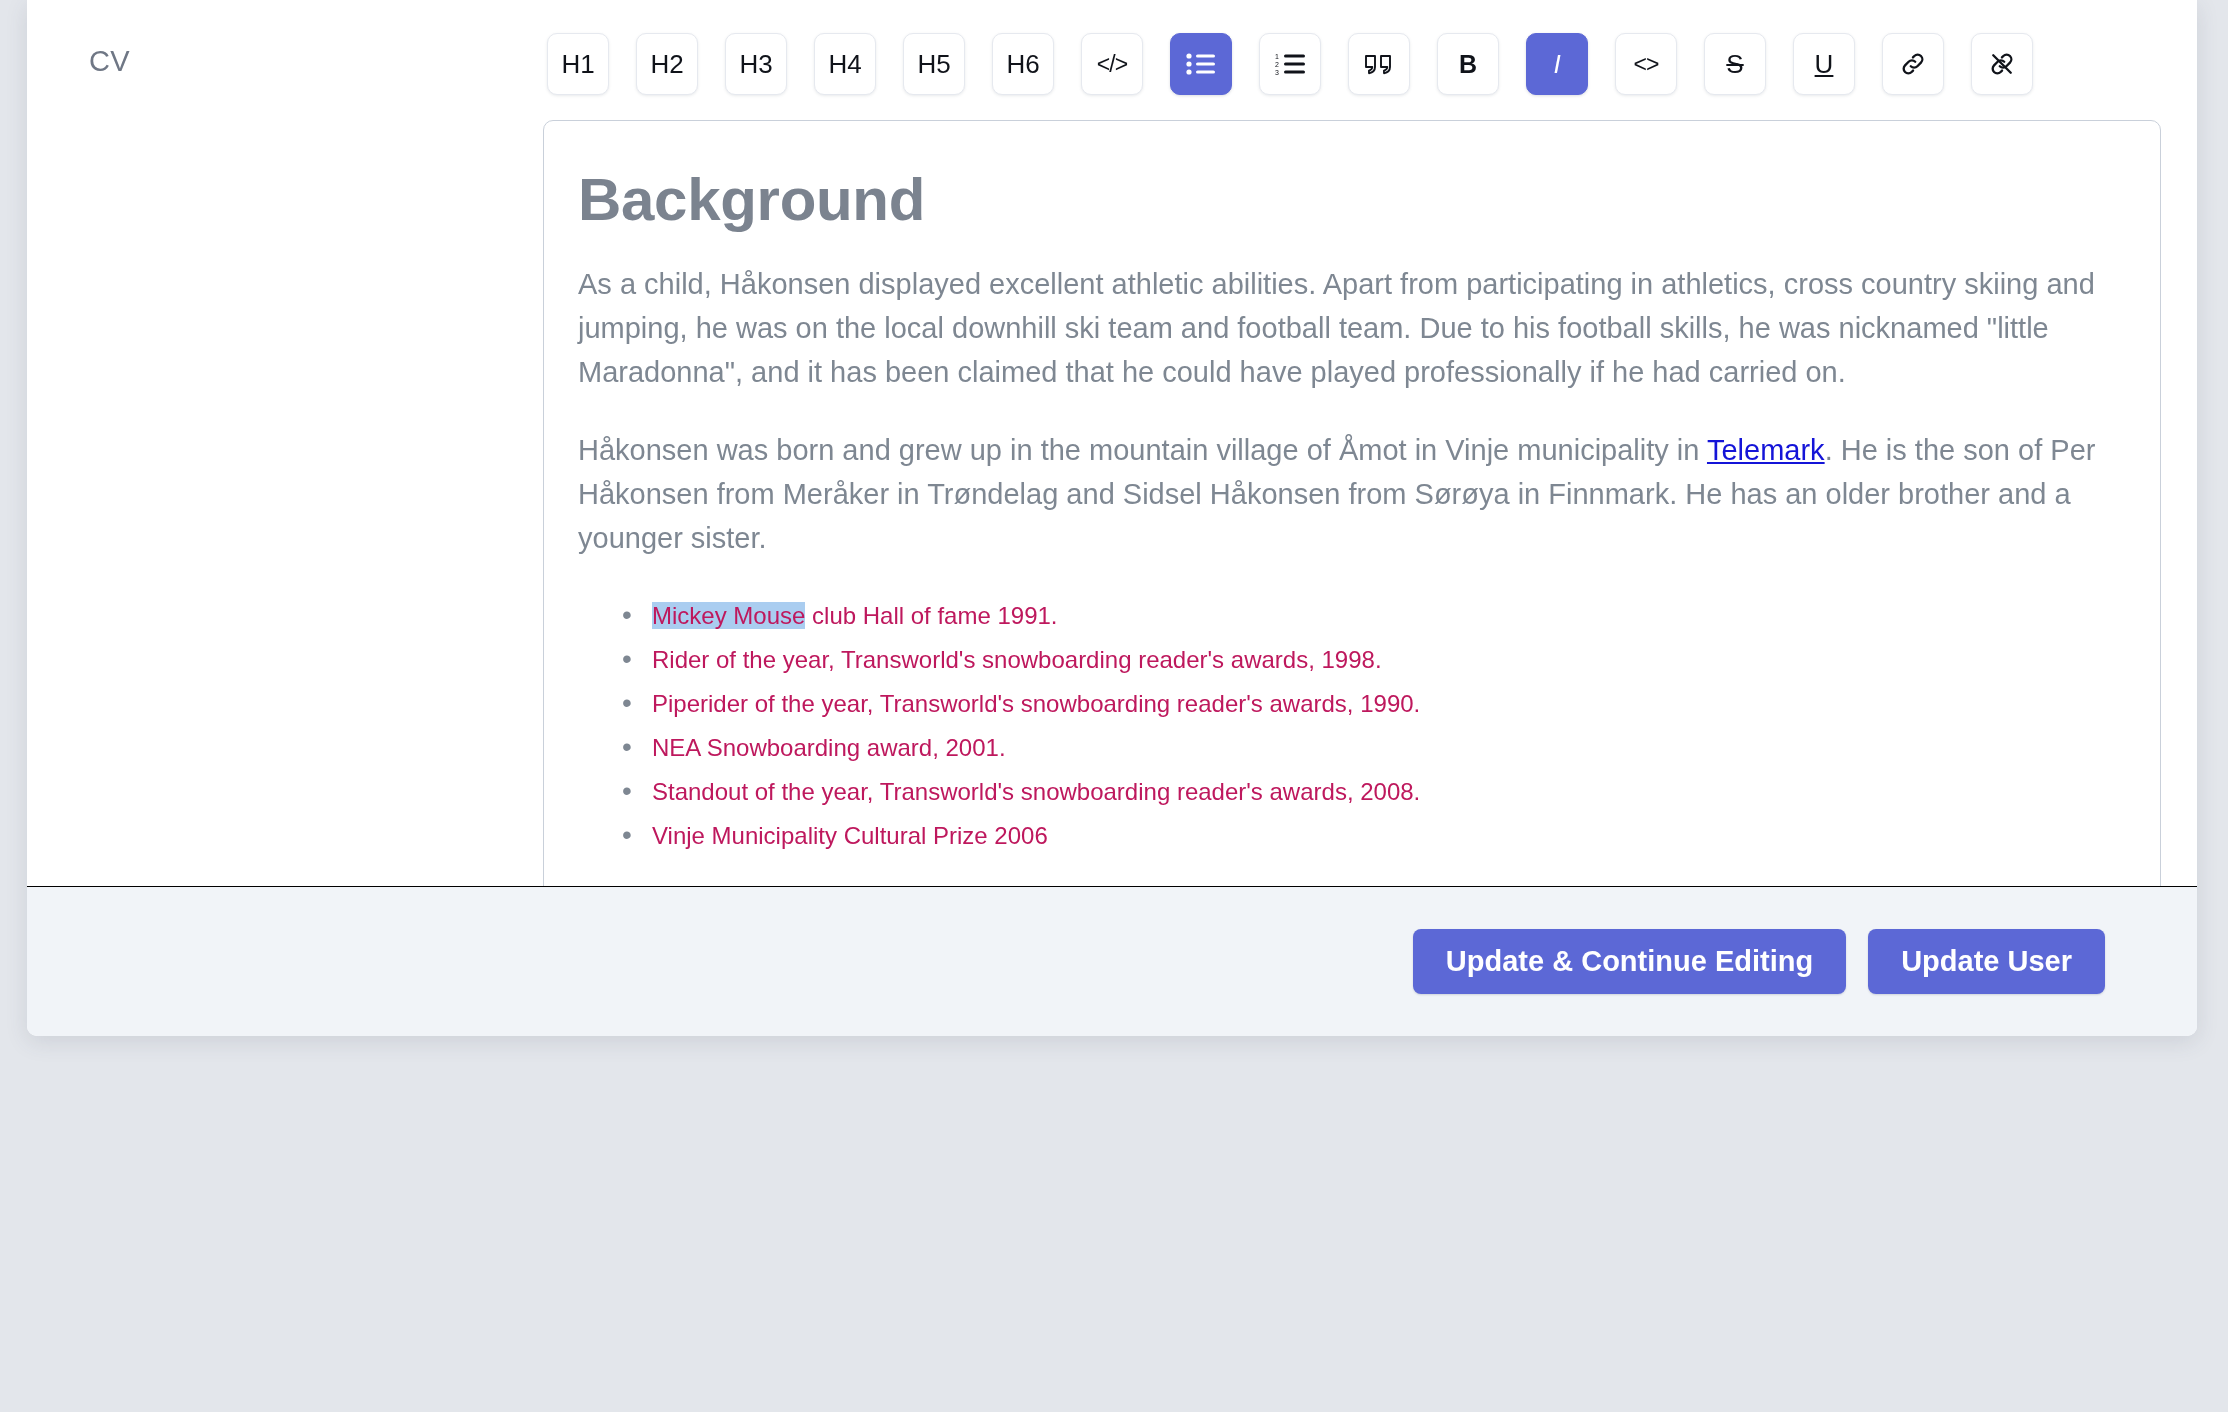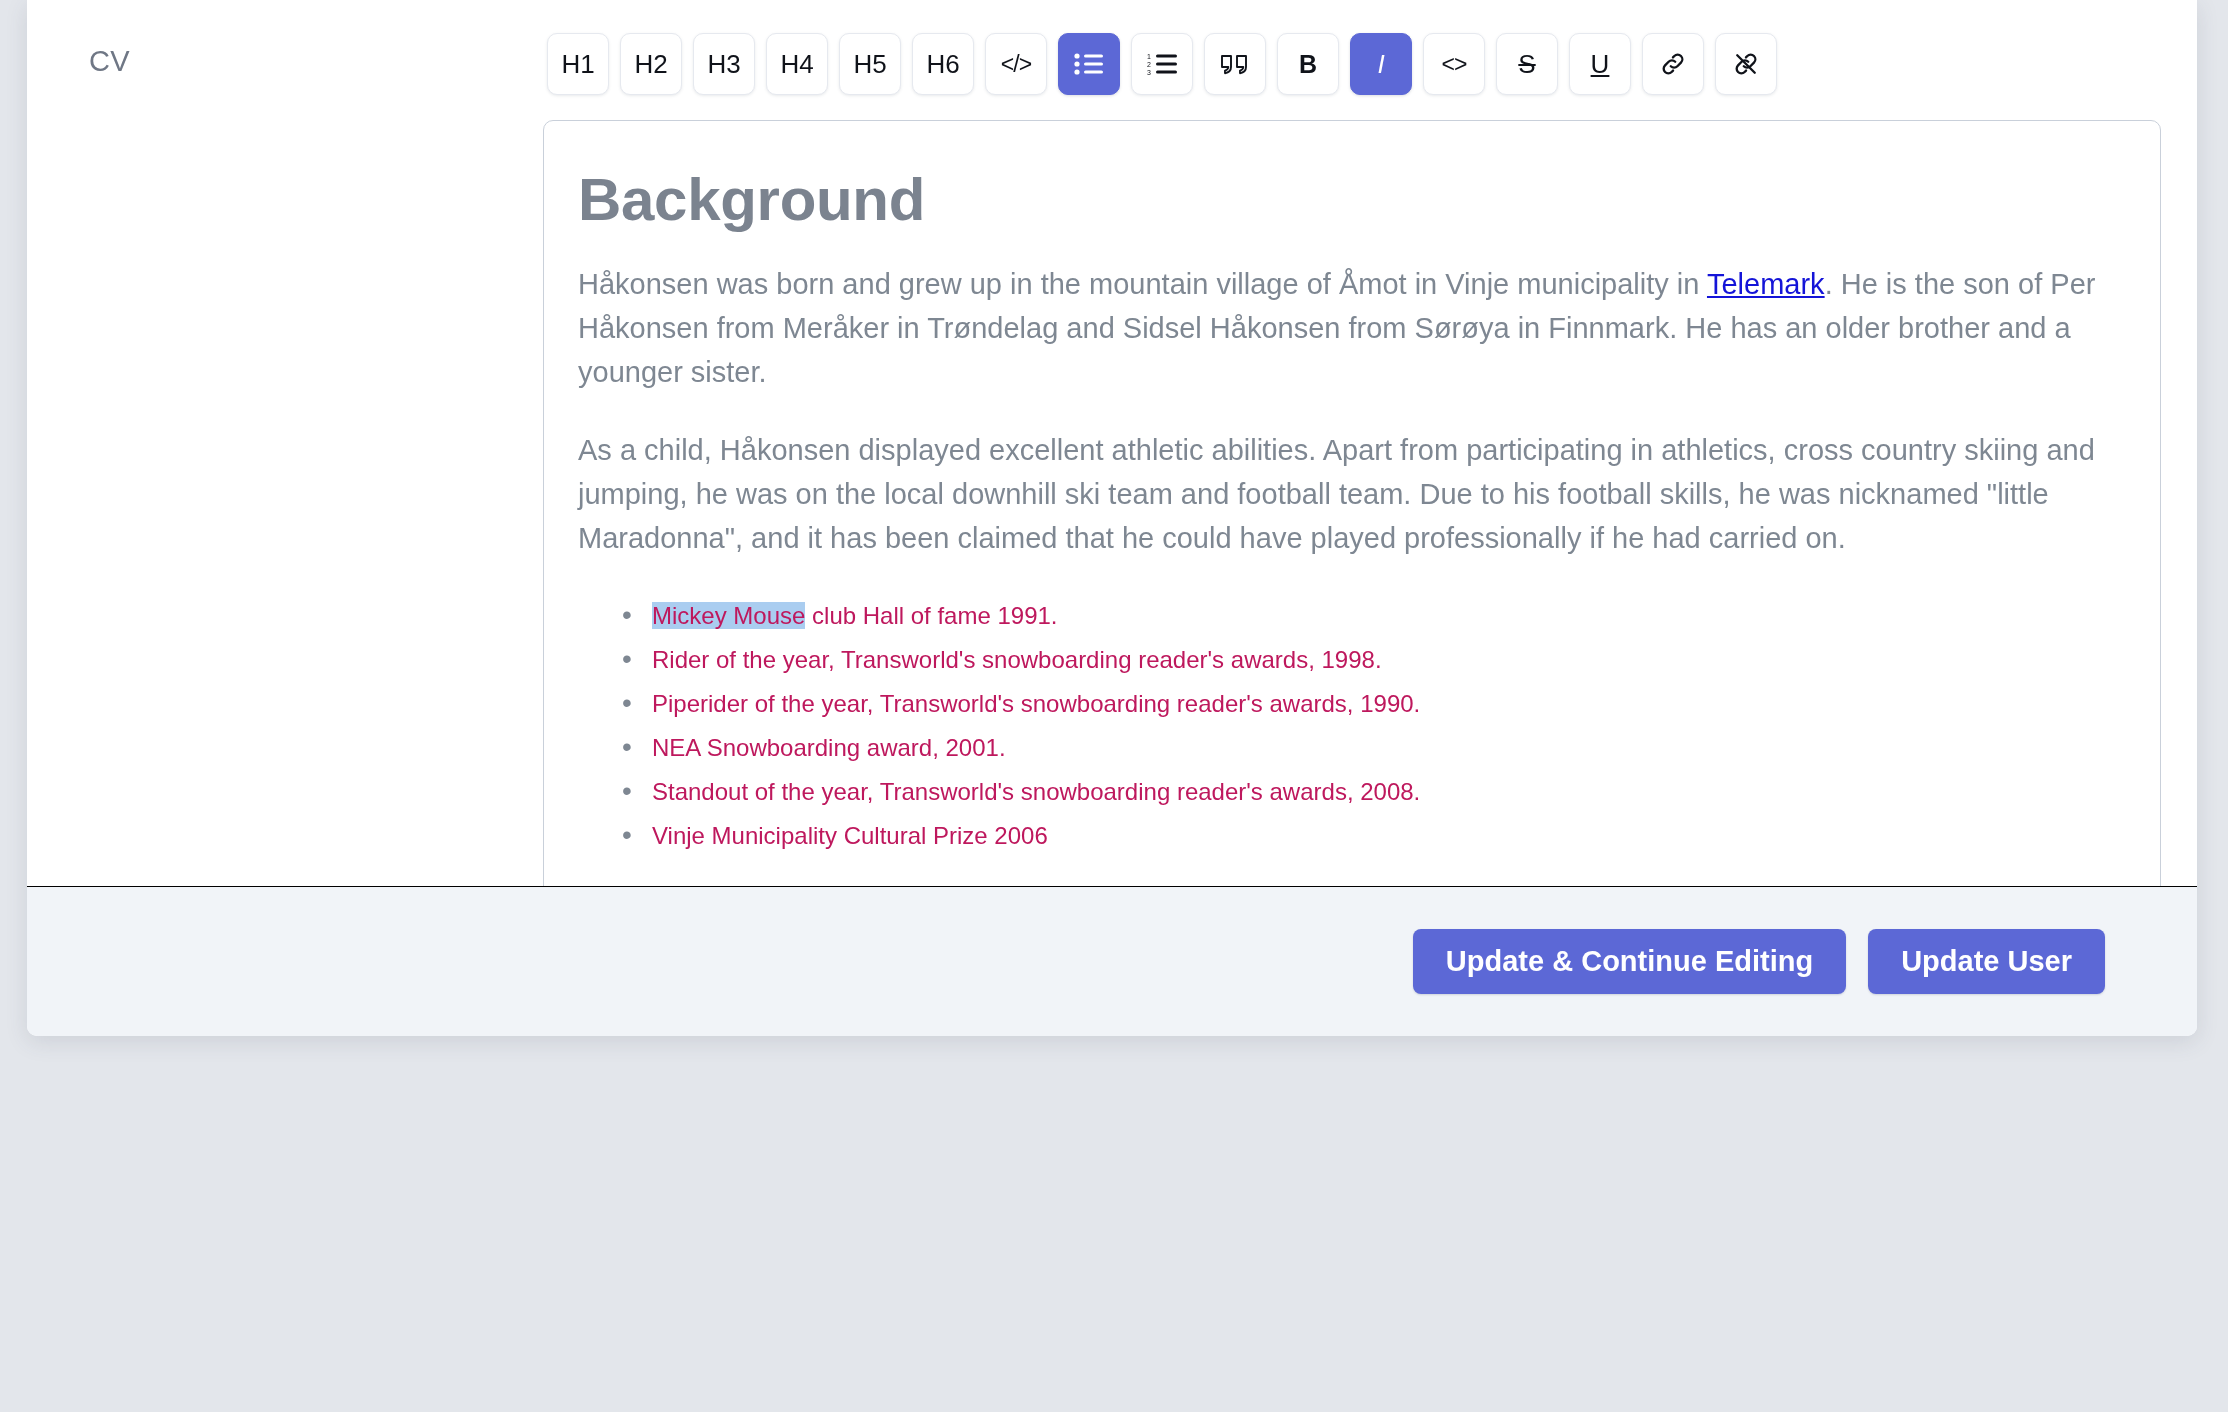--- a/index.html
+++ b/index.html
@@ -43,21 +43,21 @@
     color: #6f7785;
     letter-spacing: .2px;
   }
 
   
   .toolbar {
     position: absolute;
     left: 520px;
     top: 33px;
     display: flex;
-    gap: 11px;
+    gap: 27px;
     align-items: flex-end;
   }
   .tbtn {
     width: 62px;
     height: 62px;
     border-radius: 10px;
     background: #ffffff;
     border: 1px solid #e6e9ef;
     box-shadow: 0 1px 3px rgba(80,90,110,0.13);
     display: flex;
@@ -293,23 +293,23 @@
         </span>
       </button>
 
     </div>
 
     <div class="editor-card">
       <div class="editor-content">
 
         <h1 class="doc-h">Background</h1>
 
+        <p class="doc-p">As a child, Håkonsen displayed excellent athletic abilities. Apart from participating in athletics, cross country skiing and jumping, he was on the local downhill ski team and football team. Due to his football skills, he was nicknamed "little Maradonna", and it has been claimed that he could have played professionally if he had carried on.</p>
+
         <p class="doc-p"><span>Håkonsen was born and grew up in the mountain village of Åmot in Vinje municipality in </span><a class="doc-link" href="#">Telemark</a><span>. He is the son of Per Håkonsen from Meråker in Trøndelag and Sidsel Håkonsen from Sørøya in Finnmark. He has an older brother and a younger sister.</span></p>
-
-        <p class="doc-p">As a child, Håkonsen displayed excellent athletic abilities. Apart from participating in athletics, cross country skiing and jumping, he was on the local downhill ski team and football team. Due to his football skills, he was nicknamed "little Maradonna", and it has been claimed that he could have played professionally if he had carried on.</p>
 
 
         <ul class="doc-list">
           <li><span class="selected-text">Mickey Mouse</span><span> club Hall of fame 1991.</span></li>
           <li><span>Rider of the year, Transworld's snowboarding reader's awards, 1998.</span></li>
           <li><span>Piperider of the year, Transworld's snowboarding reader's awards, 1990.</span></li>
           <li><span>NEA Snowboarding award, 2001.</span></li>
           <li><span>Standout of the year, Transworld's snowboarding reader's awards, 2008.</span></li>
           <li><span>Vinje Municipality Cultural Prize 2006</span></li>
         </ul>

